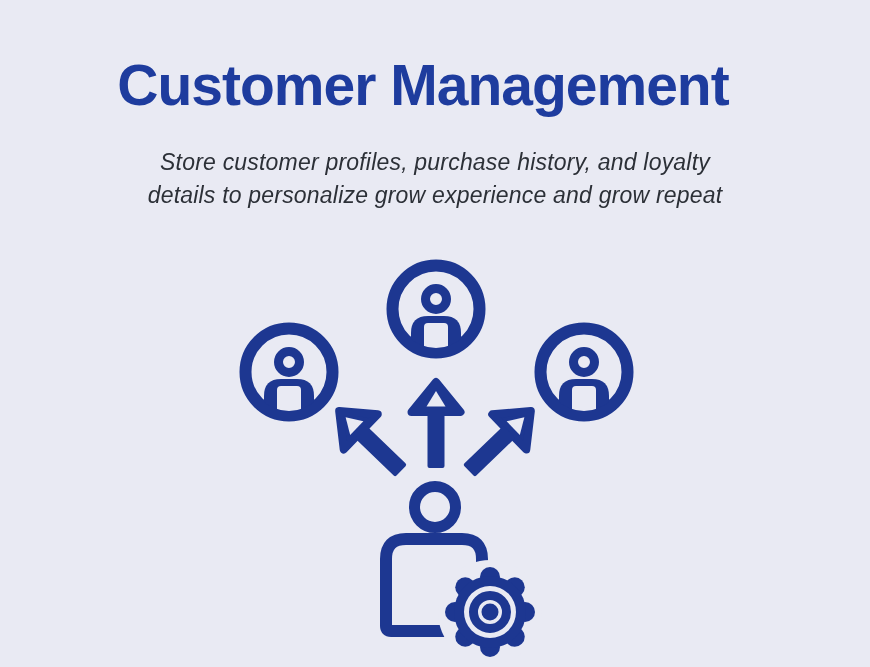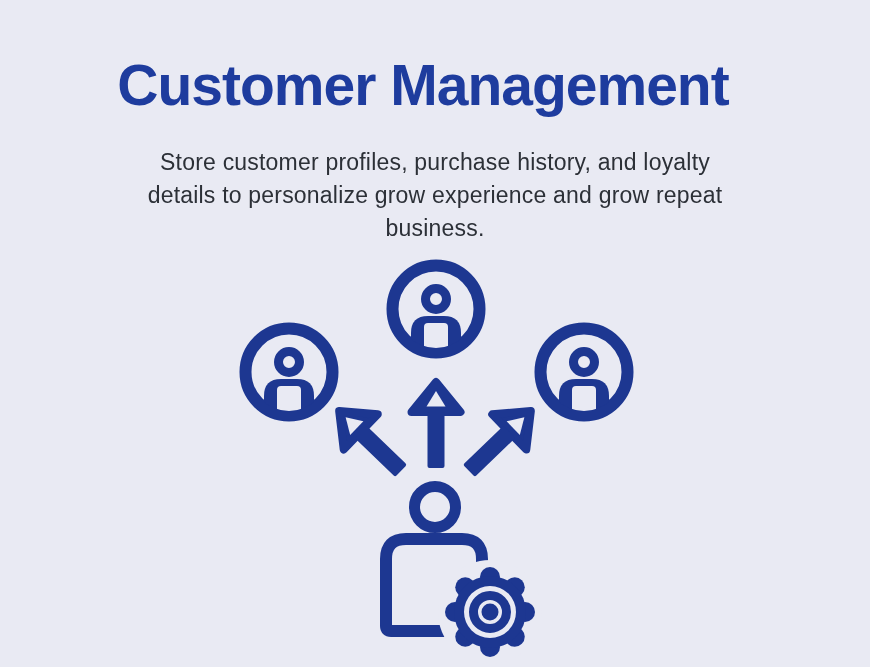--- a/index.html
+++ b/index.html
@@ -30,20 +30,21 @@
     color:var(--title);
   }
   .subtitle{
     position:absolute;
     top:146px;left:0;width:870px;
     text-align:center;
     color:var(--text);
     font-size:23px;
     line-height:33px;
     letter-spacing:0.2px;
+    font-style:italic;
   }
   .subtitle div{white-space:nowrap;}
   svg.illustration{
     position:absolute;
     top:0;left:0;
     width:870px;height:667px;
   }
   .ac-s{stroke:var(--accent);fill:none;}
   .ac-f{fill:var(--accent);}
   .ac-fs{fill:var(--accent);stroke:var(--accent);}
@@ -52,21 +53,20 @@
 </head>
 <body>
 
 <div class="canvas">
 
   <h1 class="page-title">Customer Management</h1>
 
   <div class="subtitle">
     <div>Store customer profiles, purchase history, and loyalty</div>
     <div>details to personalize grow experience and grow repeat</div>
-    <div>business.</div>
   </div>
 
   <svg class="illustration" viewBox="0 0 870 667" aria-hidden="true">
     <defs>
       <clipPath id="ucClip">
           <circle cx="0" cy="0" r="39"></circle>
         </clipPath>
 
       <g id="uc">
         <circle cx="0" cy="0" r="43.5" class="ac-s" stroke-width="12"></circle>

